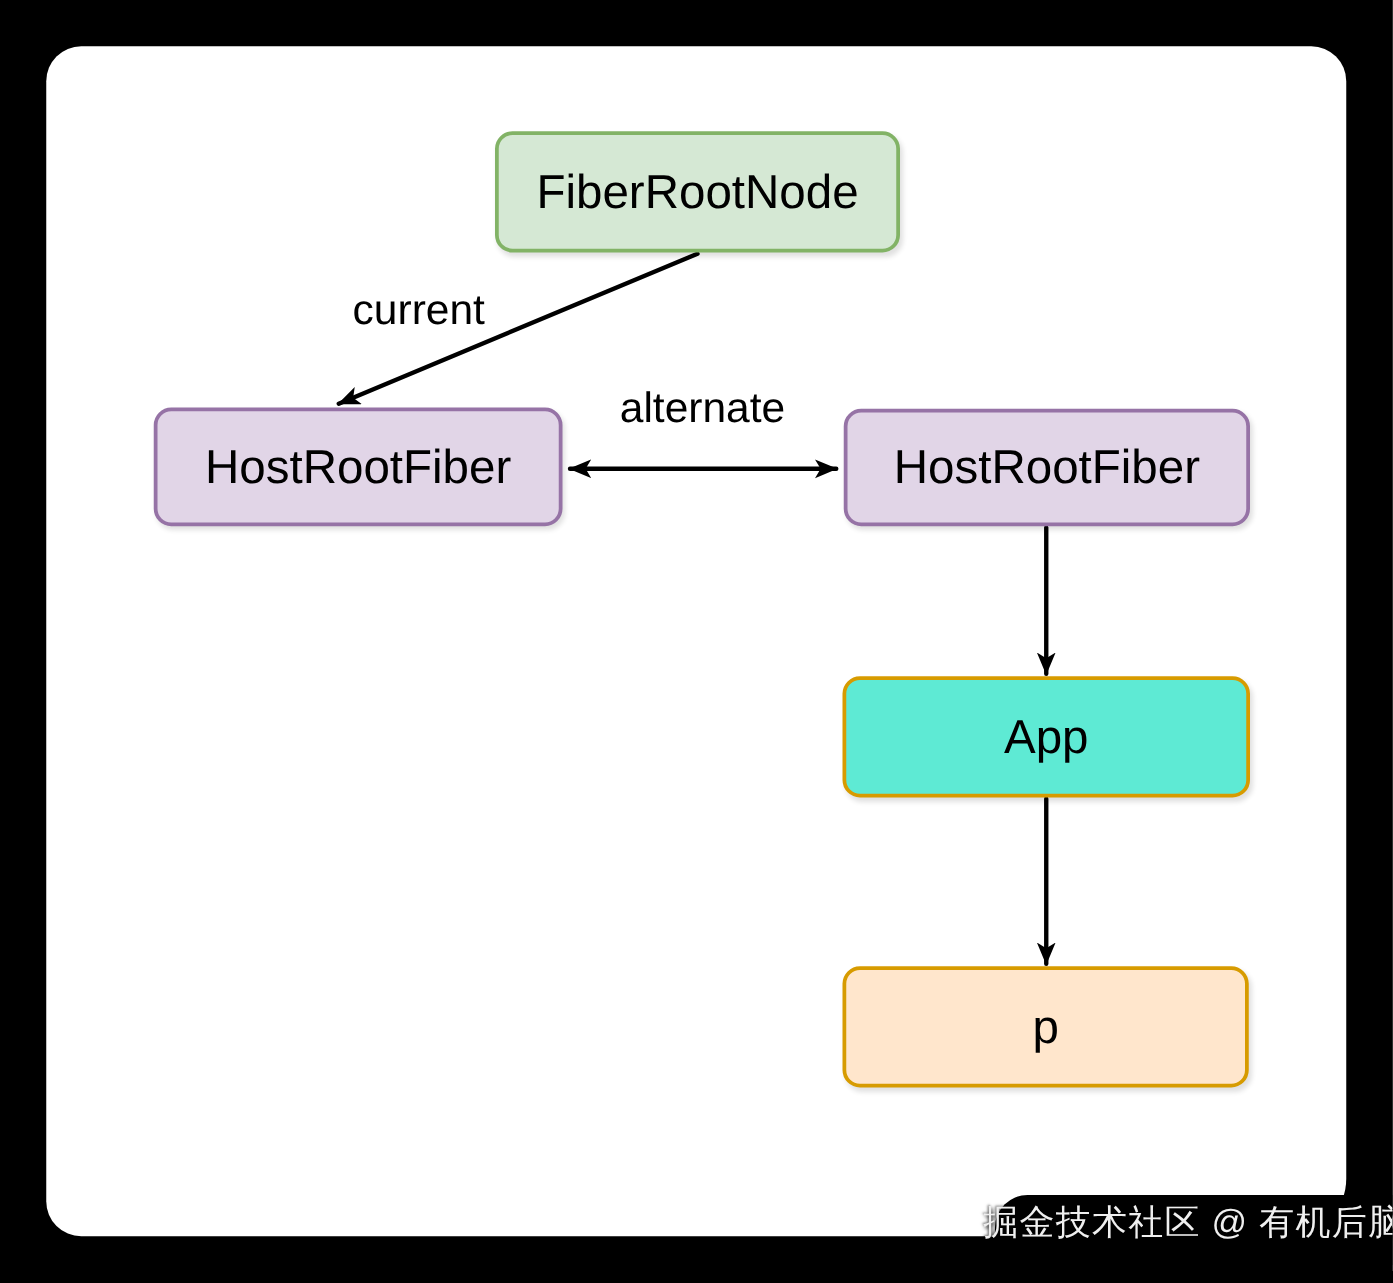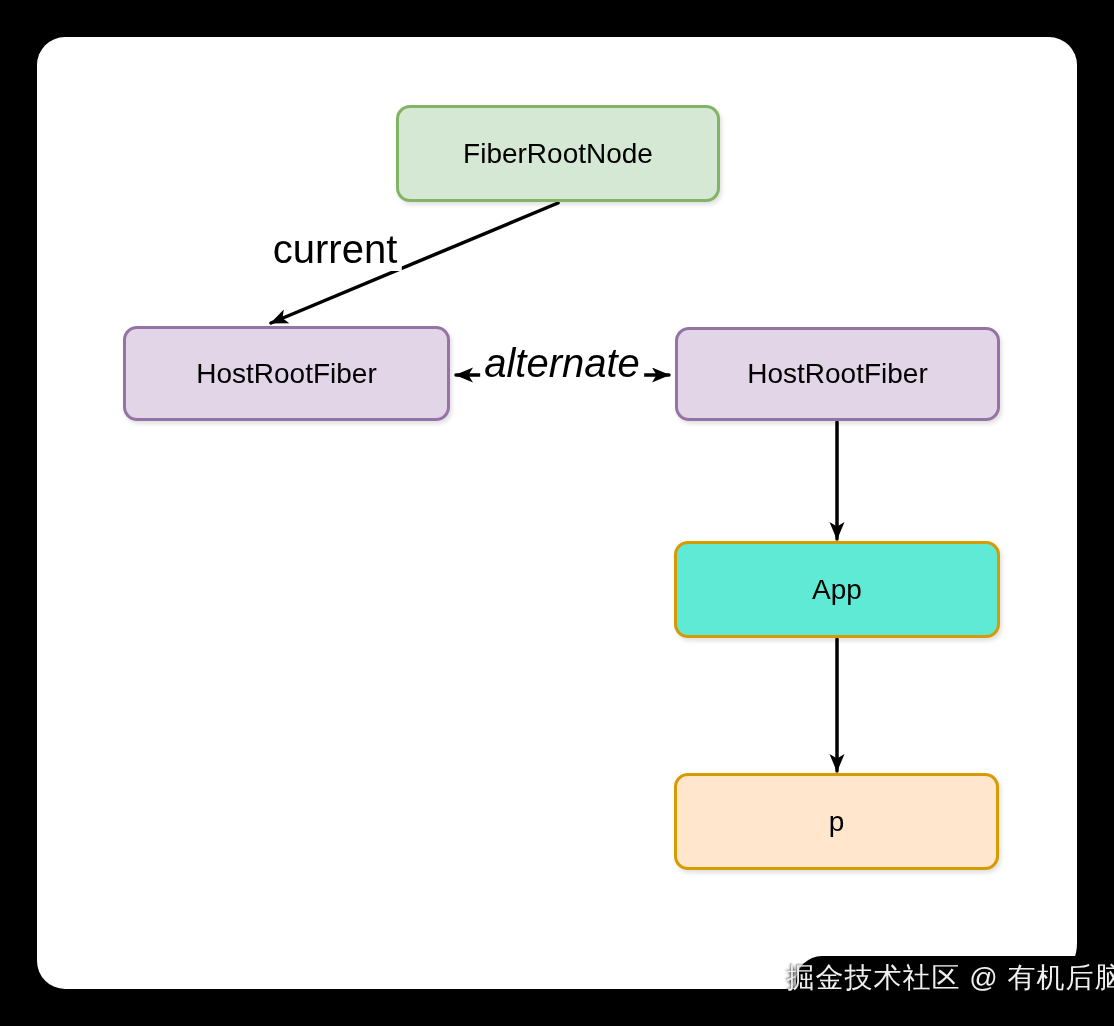--- a/index.html
+++ b/index.html
@@ -42,29 +42,29 @@
     position: absolute;
     box-sizing: border-box;
     border: 3.5px solid #000;
     border-radius: 14px;
     display: flex;
     align-items: center;
     justify-content: center;
     box-shadow: 2px 3px 4px rgba(0,0,0,0.12);
   }
   .node .node-label {
-    font-size: 28px;
+    font-size: 38px;
     color: #000000;
     line-height: 1;
     white-space: nowrap;
   }
   .edge-label {
     position: absolute;
     transform: translate(-50%, -50%);
-    font-size: 40px;
+    font-size: 34px;
     color: #000000;
     background: #ffffff;
     padding: 0 4px;
     line-height: 1.1;
     white-space: nowrap;
   }
   .watermark-band {
     position: absolute;
     left: 796px;
     top: 956px;
@@ -115,19 +115,19 @@
     <span class="node-label">HostRootFiber</span>
   </div>
   <div class="node" style="left: 674px; top: 541px; width: 326px; height: 97px; background: #5eead4; border-color: rgb(215, 155, 0);">
     <span class="node-label">App</span>
   </div>
   <div class="node" style="left: 674px; top: 773px; width: 325px; height: 97px; background: rgb(255, 230, 204); border-color: rgb(215, 155, 0);">
     <span class="node-label">p</span>
   </div>
 
   <div class="edge-label" style="left: 335px; top: 249px;">current</div>
-  <div class="edge-label" style="left: 562px; top: 363px; font-style: italic;">alternate</div>
+  <div class="edge-label" style="left: 562px; top: 327px;">alternate</div>
 
   <div class="watermark-band">
     <span class="watermark-text">掘金技术社区 @ 有机后脑</span>
   </div>
 
 </div>
 
 </body></html>

